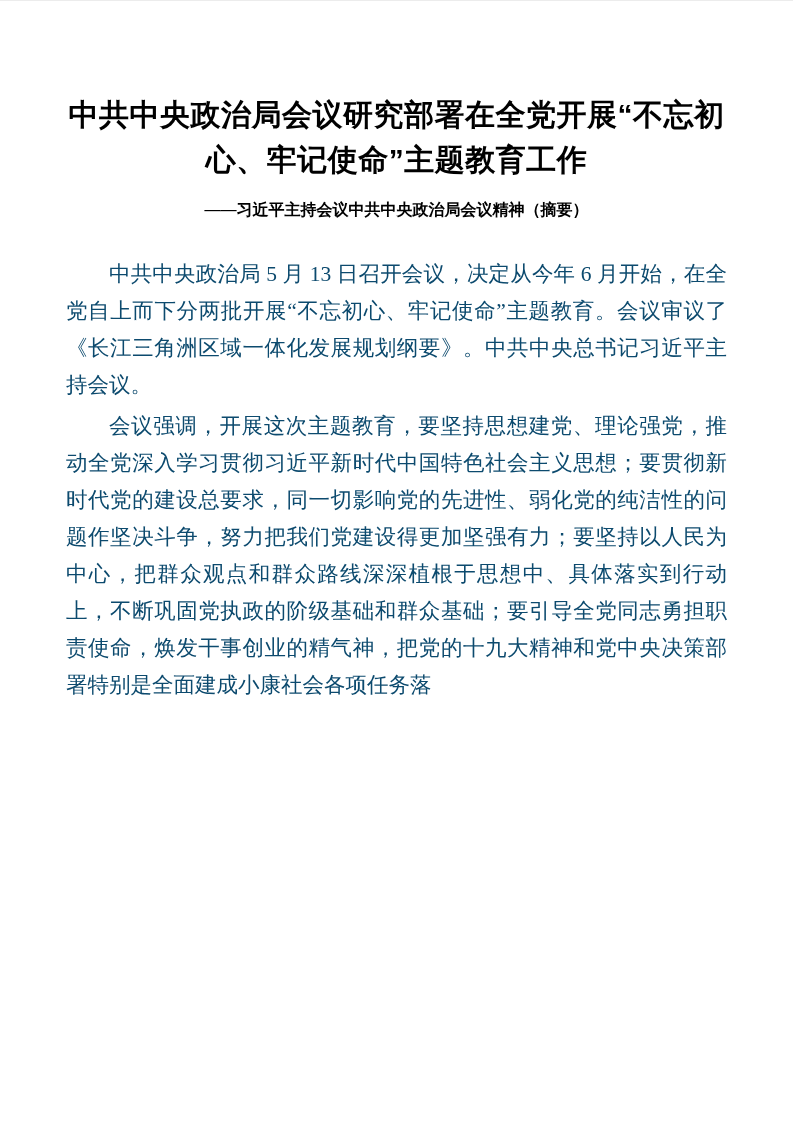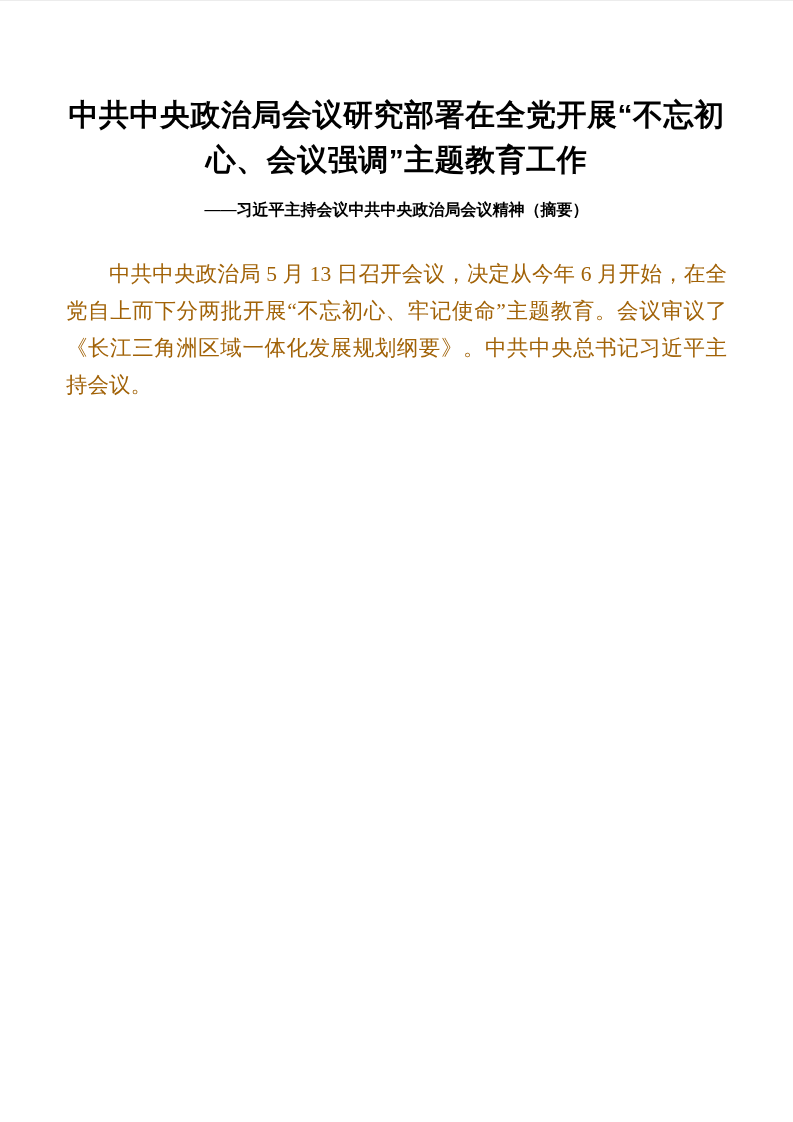--- a/index.html
+++ b/index.html
@@ -41,37 +41,38 @@
   }
   .doc-body {
     margin-top: 31px;
   }
   .doc-body p {
     font-family: "Liberation Serif", serif;
     font-size: 21.5px;
     line-height: 37px;
     text-align: justify;
     text-indent: 2em;
-    color: #a16207;
+    color: #0c4a6e;
   }
   .doc-body p.para-spaced {
     margin-top: 4px;
   }
 </style>
 </head>
 <body>
 
 <div class="page">
   <div class="content">
 
     <h1 class="doc-title">
       <span class="title-line">中共中央政治局会议研究部署在全党开展“不忘初</span>
-      <span class="title-line">心、会议强调”主题教育工作</span>
+      <span class="title-line">心、牢记使命”主题教育工作</span>
     </h1>
 
     <h2 class="doc-subtitle">——习近平主持会议中共中央政治局会议精神（摘要）</h2>
 
     <div class="doc-body">
       <p>中共中央政治局 5 月 13 日召开会议，决定从今年 6 月开始，在全党自上而下分两批开展“不忘初心、牢记使命”主题教育。会议审议了《长江三角洲区域一体化发展规划纲要》。中共中央总书记习近平主持会议。</p>
+      <p class="para-spaced">会议强调，开展这次主题教育，要坚持思想建党、理论强党，推动全党深入学习贯彻习近平新时代中国特色社会主义思想；要贯彻新时代党的建设总要求，同一切影响党的先进性、弱化党的纯洁性的问题作坚决斗争，努力把我们党建设得更加坚强有力；要坚持以人民为中心，把群众观点和群众路线深深植根于思想中、具体落实到行动上，不断巩固党执政的阶级基础和群众基础；要引导全党同志勇担职责使命，焕发干事创业的精气神，把党的十九大精神和党中央决策部署特别是全面建成小康社会各项任务落</p>
     </div>
 
   </div>
 </div>
 
 </body></html>

